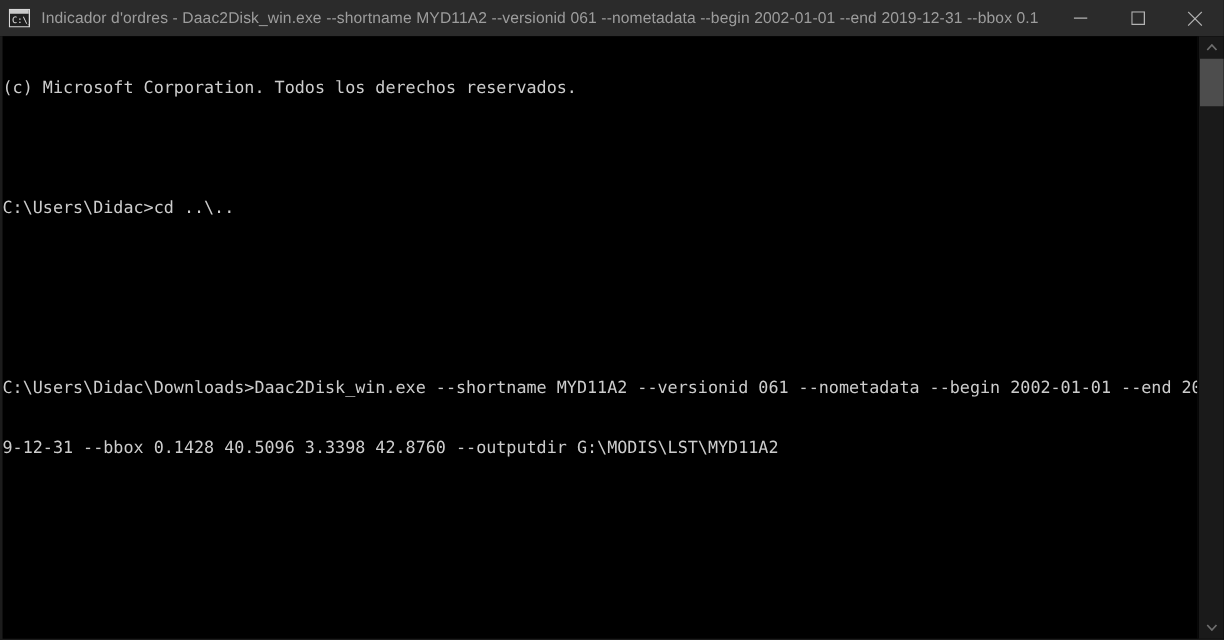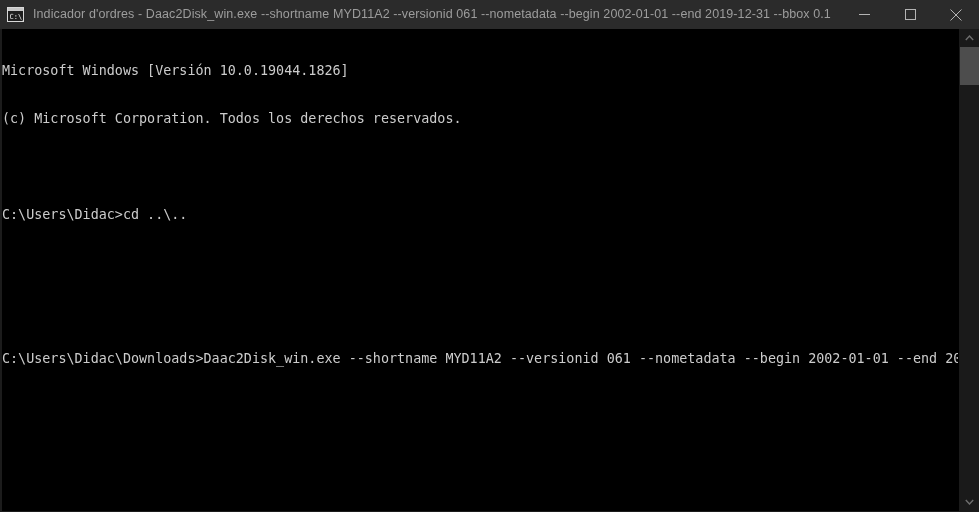--- a/index.html
+++ b/index.html
@@ -183,27 +183,27 @@
           <line x1="11.5" y1="0.5" x2="0.5" y2="11.5" stroke="#b4b4b4" stroke-width="1"></line>
         </svg>
       </div>
     </div>
   </div>
 
   <div id="console-area">
 
     <div id="console-text">
       <div id="console-lines">
-        <div class="cline">Microsoft Windows [Versión 10.0.19044.1826]</div>
         <div class="cline">(c) Microsoft Corporation. Todos los derechos reservados.</div>
         <div class="cline"></div>
         <div class="cline">C:\Users\Didac&gt;cd ..\..</div>
         <div class="cline"></div>
         <div class="cline"></div>
         <div class="cline">C:\Users\Didac\Downloads&gt;Daac2Disk_win.exe --shortname MYD11A2 --versionid 061 --nometadata --begin 2002-01-01 --end 201</div>
+        <div class="cline">9-12-31 --bbox 0.1428 40.5096 3.3398 42.8760 --outputdir G:\MODIS\LST\MYD11A2</div>
         <div class="cline"></div>
         
         
         
         
         
         
       </div>
     </div>
 

